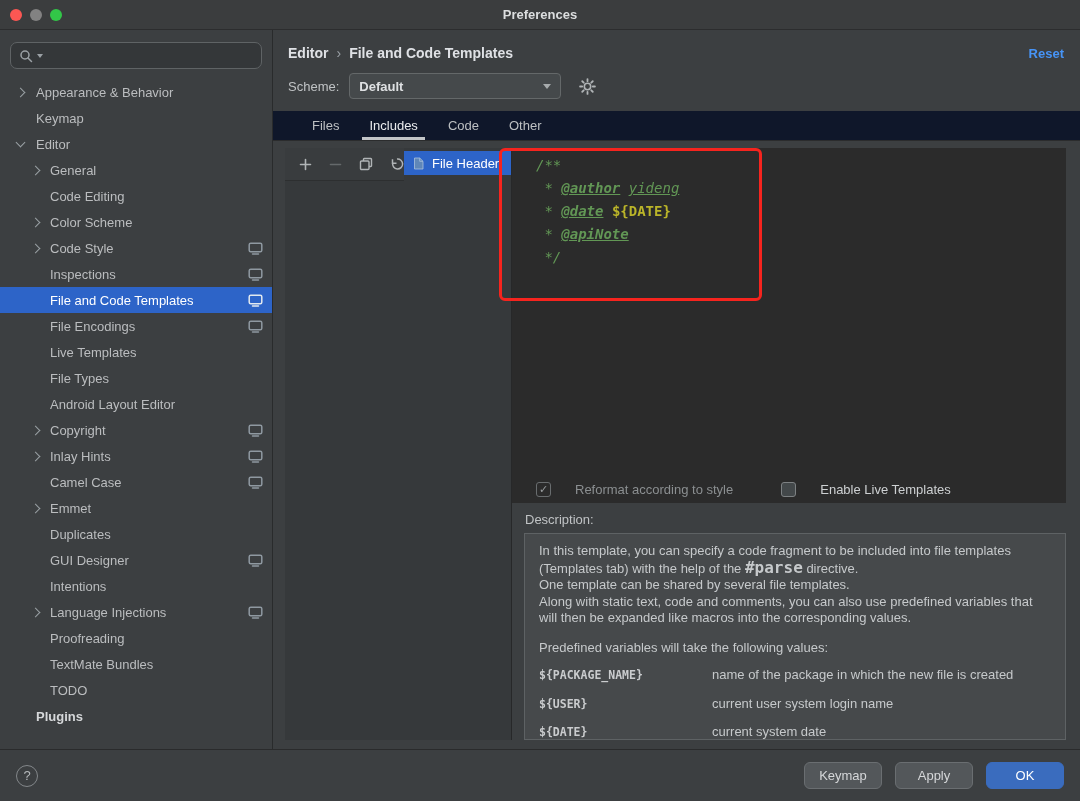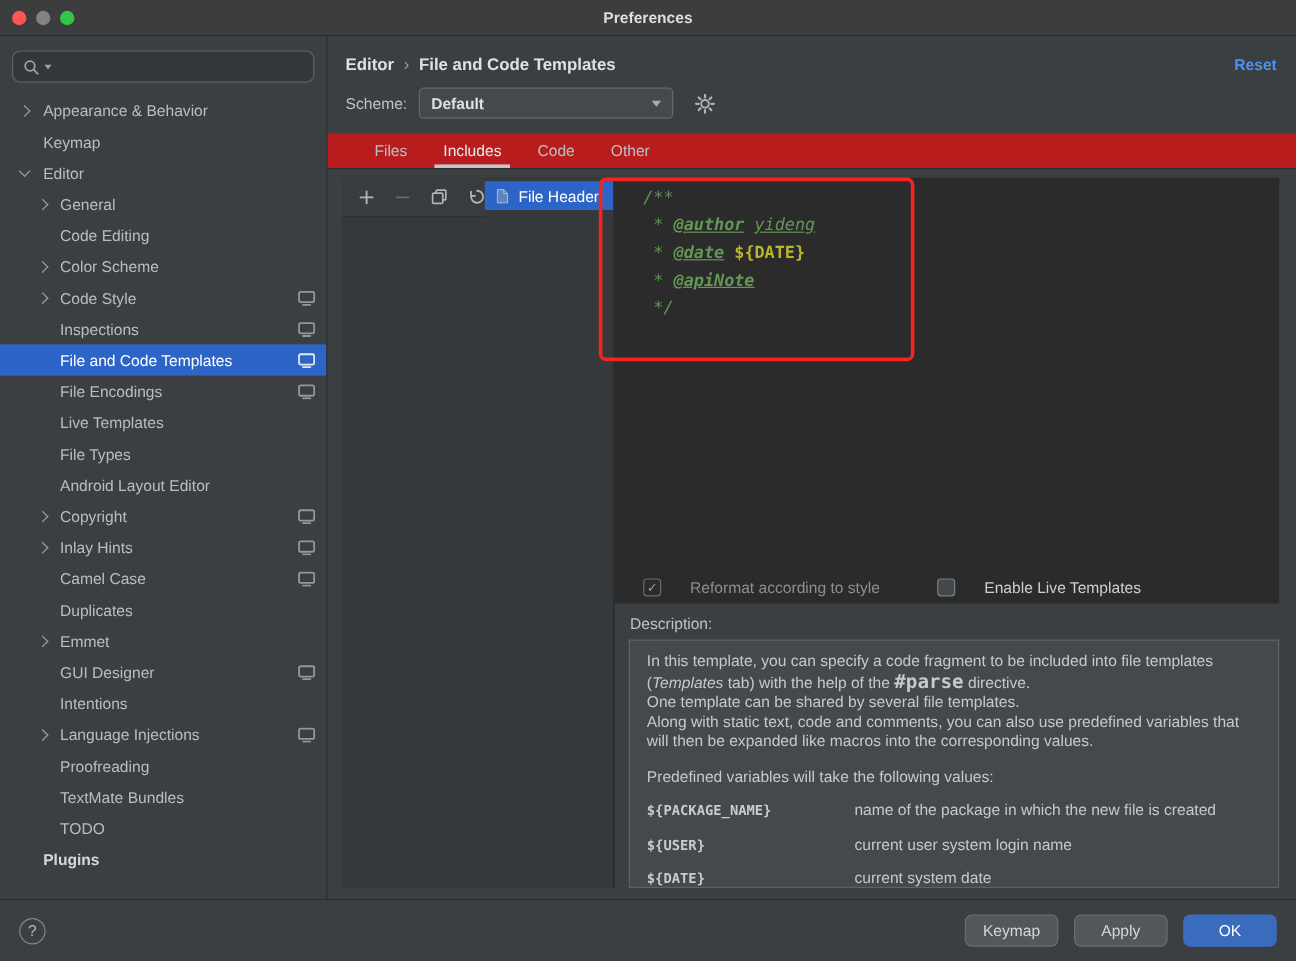--- a/index.html
+++ b/index.html
@@ -40,21 +40,21 @@
   .breadcrumb { font-size:14px; font-weight:bold; color:#dfe1e5; display:flex; gap:8px; align-items:center; }
   .crumb-sep { color:#9aa0a6; font-weight:normal; }
   .reset-link { margin-left:auto; color:var(--link); font-weight:bold; cursor:pointer; }
   .scheme-row { height:36px; display:flex; align-items:center; padding:0 16px 0 15px; }
   .scheme-label { color:#c0c3c5; margin-right:10px; }
   .combo { width:212px; height:26px; background:#45494b; border:1px solid #646869; border-radius:4px; display:flex; align-items:center; padding:0 9px; }
   .combo-value { font-weight:bold; color:#dee0e2; flex:1; }
   .combo-arrow { width:0; height:0; border-left:4px solid transparent; border-right:4px solid transparent; border-top:5px solid #a7abad; }
   .gear { margin-left:18px; color:#b0b4b6; display:flex; }
 
-  .tabbar { height:30px; margin-top:7px; background:#b91c1c; border-bottom:1px solid #2b2c2d; display:flex; padding-left:26px; gap:4px; }
+  .tabbar { height:30px; margin-top:7px; background:#0f172a; border-bottom:1px solid #2b2c2d; display:flex; padding-left:26px; gap:4px; }
   .tab { padding:0 13px; display:flex; align-items:center; color:#bdc0c2; position:relative; }
   .tab.active { color:#e9ebed; }
   .tab.active::after { content:""; position:absolute; left:6px; right:6px; bottom:0; height:3px; background:var(--tabline); }
 
   .content-body { flex:1; display:flex; padding:7px 14px 9px 12px; min-height:0; }
   .list-panel { width:227px; background:#36393b; border-right:1px solid #272829; display:flex; }
   .list-toolbar { height:33px; display:flex; align-items:center; gap:17px; padding-left:14px; border-bottom:1px solid #2d2f30; background:#393c3e; }
   .tool { color:#b0b4b6; display:flex; }
   .tool.disabled { color:#65696b; }
   .template-list { flex:1; padding-top:3px; }
@@ -76,21 +76,21 @@
   .cb.checked .cb-box::before { content:"\2713"; }
   .cb.disabled .cb-label { color:#8b8f91; }
   .cb.disabled .cb-box { border-color:#696d6f; }
   .cb:not(.disabled) .cb-label { color:#cdd0d2; }
   .cb:not(.disabled) .cb-box { background:#43484a; border-color:#7d8183; }
 
   .desc-label { padding:9px 0 6px 13px; color:#c0c3c5; }
   .desc-box { flex:1; margin-left:12px; background:#46494b; border:1px solid #5e6264; padding:9px 14px; overflow:hidden; color:#c6c9cb; line-height:16.5px; }
   .desc-p { margin:0; }
   .seg-plain { }
-  .seg-italic { font-style:italic; }
+  .seg-italic { }
   .seg-code { font-family:"DejaVu Sans Mono","Liberation Mono",monospace; font-weight:bold; font-size:16px; }
   .vars-intro { margin-top:13px; }
   .vars-table { margin-top:11px; }
   .var-row { display:flex; margin-bottom:12px; align-items:baseline;gap:11px; }
   .var-name { width:162px; flex:none; font-family:"DejaVu Sans Mono","Liberation Mono",monospace; font-weight:bold; font-size:11.5px; color:#caccce; }
 
   
   .footer { height:52px; border-top:1px solid #2a2b2c; display:flex; align-items:center; padding:0 16px; background:#3c3f41; }
   .help-circle { width:22px; height:22px; border-radius:50%; border:1px solid #83878a; color:#b6babc; display:flex; align-items:center; justify-content:center; }
   .footer-buttons { margin-left:auto; display:flex; gap:13px; }
@@ -217,25 +217,25 @@
         <div class="tree-row lvl1">
           <span class="tree-label">Camel Case</span>
           <span class="row-icon">
             <svg width="15" height="13" viewBox="0 0 15 13">
               <rect x="1.2" y="1.2" width="12.6" height="8.6" rx="1.5" fill="none" stroke="currentColor" stroke-width="1.5"></rect>
               <path d="M4.5 12h6" stroke="currentColor" stroke-width="1.5" stroke-linecap="round"></path>
             </svg>
           </span>
         </div>
         <div class="tree-row lvl1">
+          <span class="chev right"></span>
+          <span class="tree-label">Emmet</span>
+        </div>
+        <div class="tree-row lvl1">
           <span class="tree-label">Duplicates</span>
-        </div>
-        <div class="tree-row lvl1">
-          <span class="chev right"></span>
-          <span class="tree-label">Emmet</span>
         </div>
         <div class="tree-row lvl1">
           <span class="tree-label">GUI Designer</span>
           <span class="row-icon">
             <svg width="15" height="13" viewBox="0 0 15 13">
               <rect x="1.2" y="1.2" width="12.6" height="8.6" rx="1.5" fill="none" stroke="currentColor" stroke-width="1.5"></rect>
               <path d="M4.5 12h6" stroke="currentColor" stroke-width="1.5" stroke-linecap="round"></path>
             </svg>
           </span>
         </div>

